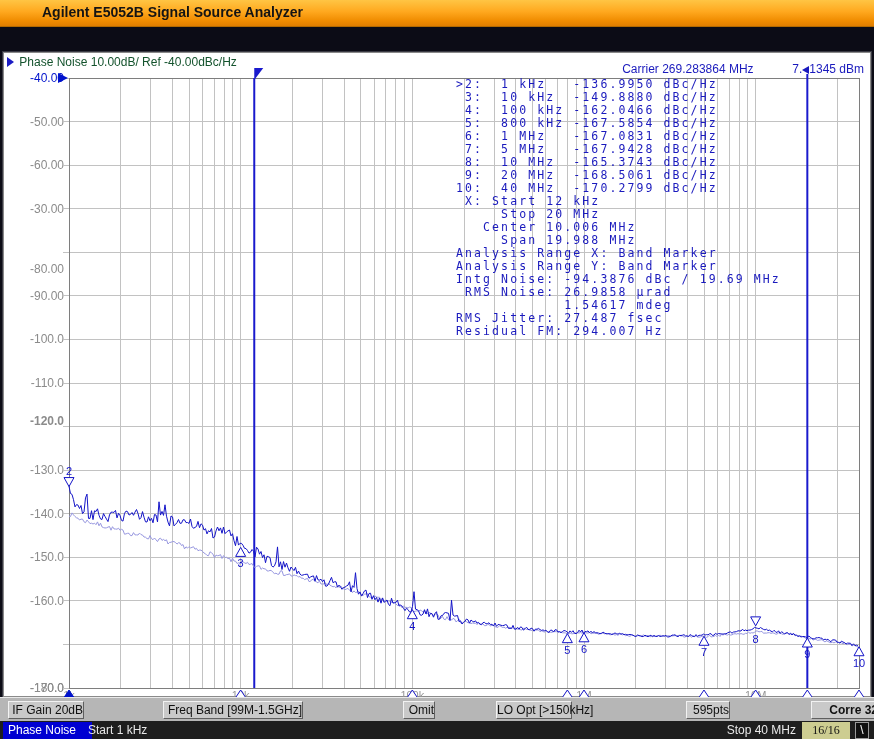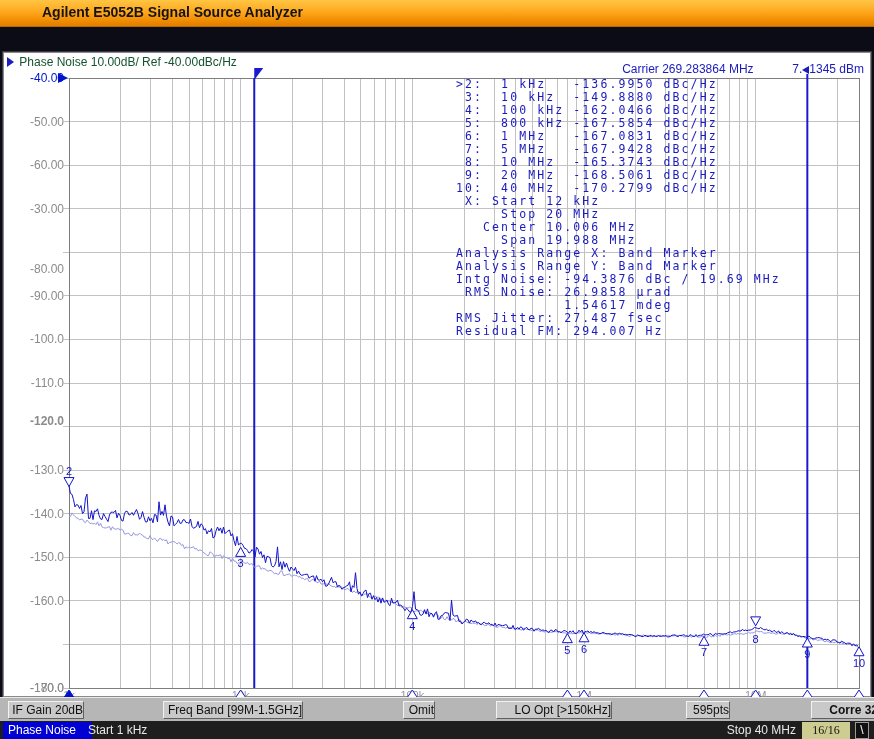--- a/index.html
+++ b/index.html
@@ -245,21 +245,21 @@
         <div>            1.54617 mdeg</div>
         <div>RMS Jitter: 27.487 fsec</div>
         <div>Residual FM: 294.007 Hz</div>
       </div>
   </div>
 
   <div class="softbar" id="softbar">
       <div class="softkey" style="left: 8px; width: 76px;">IF Gain 20dB</div>
       <div class="softkey" style="left: 163px; width: 140px;">Freq Band [99M-1.5GHz]</div>
       <div class="softkey" style="left: 383px; width: 32px; margin-left: 20px;">Omit</div>
-      <div class="softkey" style="left: 496px; width: 116px;">LO Opt [&gt;150kHz]</div>
+      <div class="softkey" style="left: 496px; width: 76px;">LO Opt [&gt;150kHz]</div>
       <div class="softkey" style="left: 686px; width: 44px;">595pts</div>
       <div class="softkey" style="left: 811px; width: 68px; font-weight: bold;">Corre 32</div>
     </div>
 
   <div class="statusbar">
     <span class="mode-badge">Phase Noise</span>
     <span class="status-start">Start 1 kHz</span>
     <span class="status-stop">Stop 40 MHz</span>
     <span class="avg-badge">16/16</span>
     <span class="spinner">\</span>

